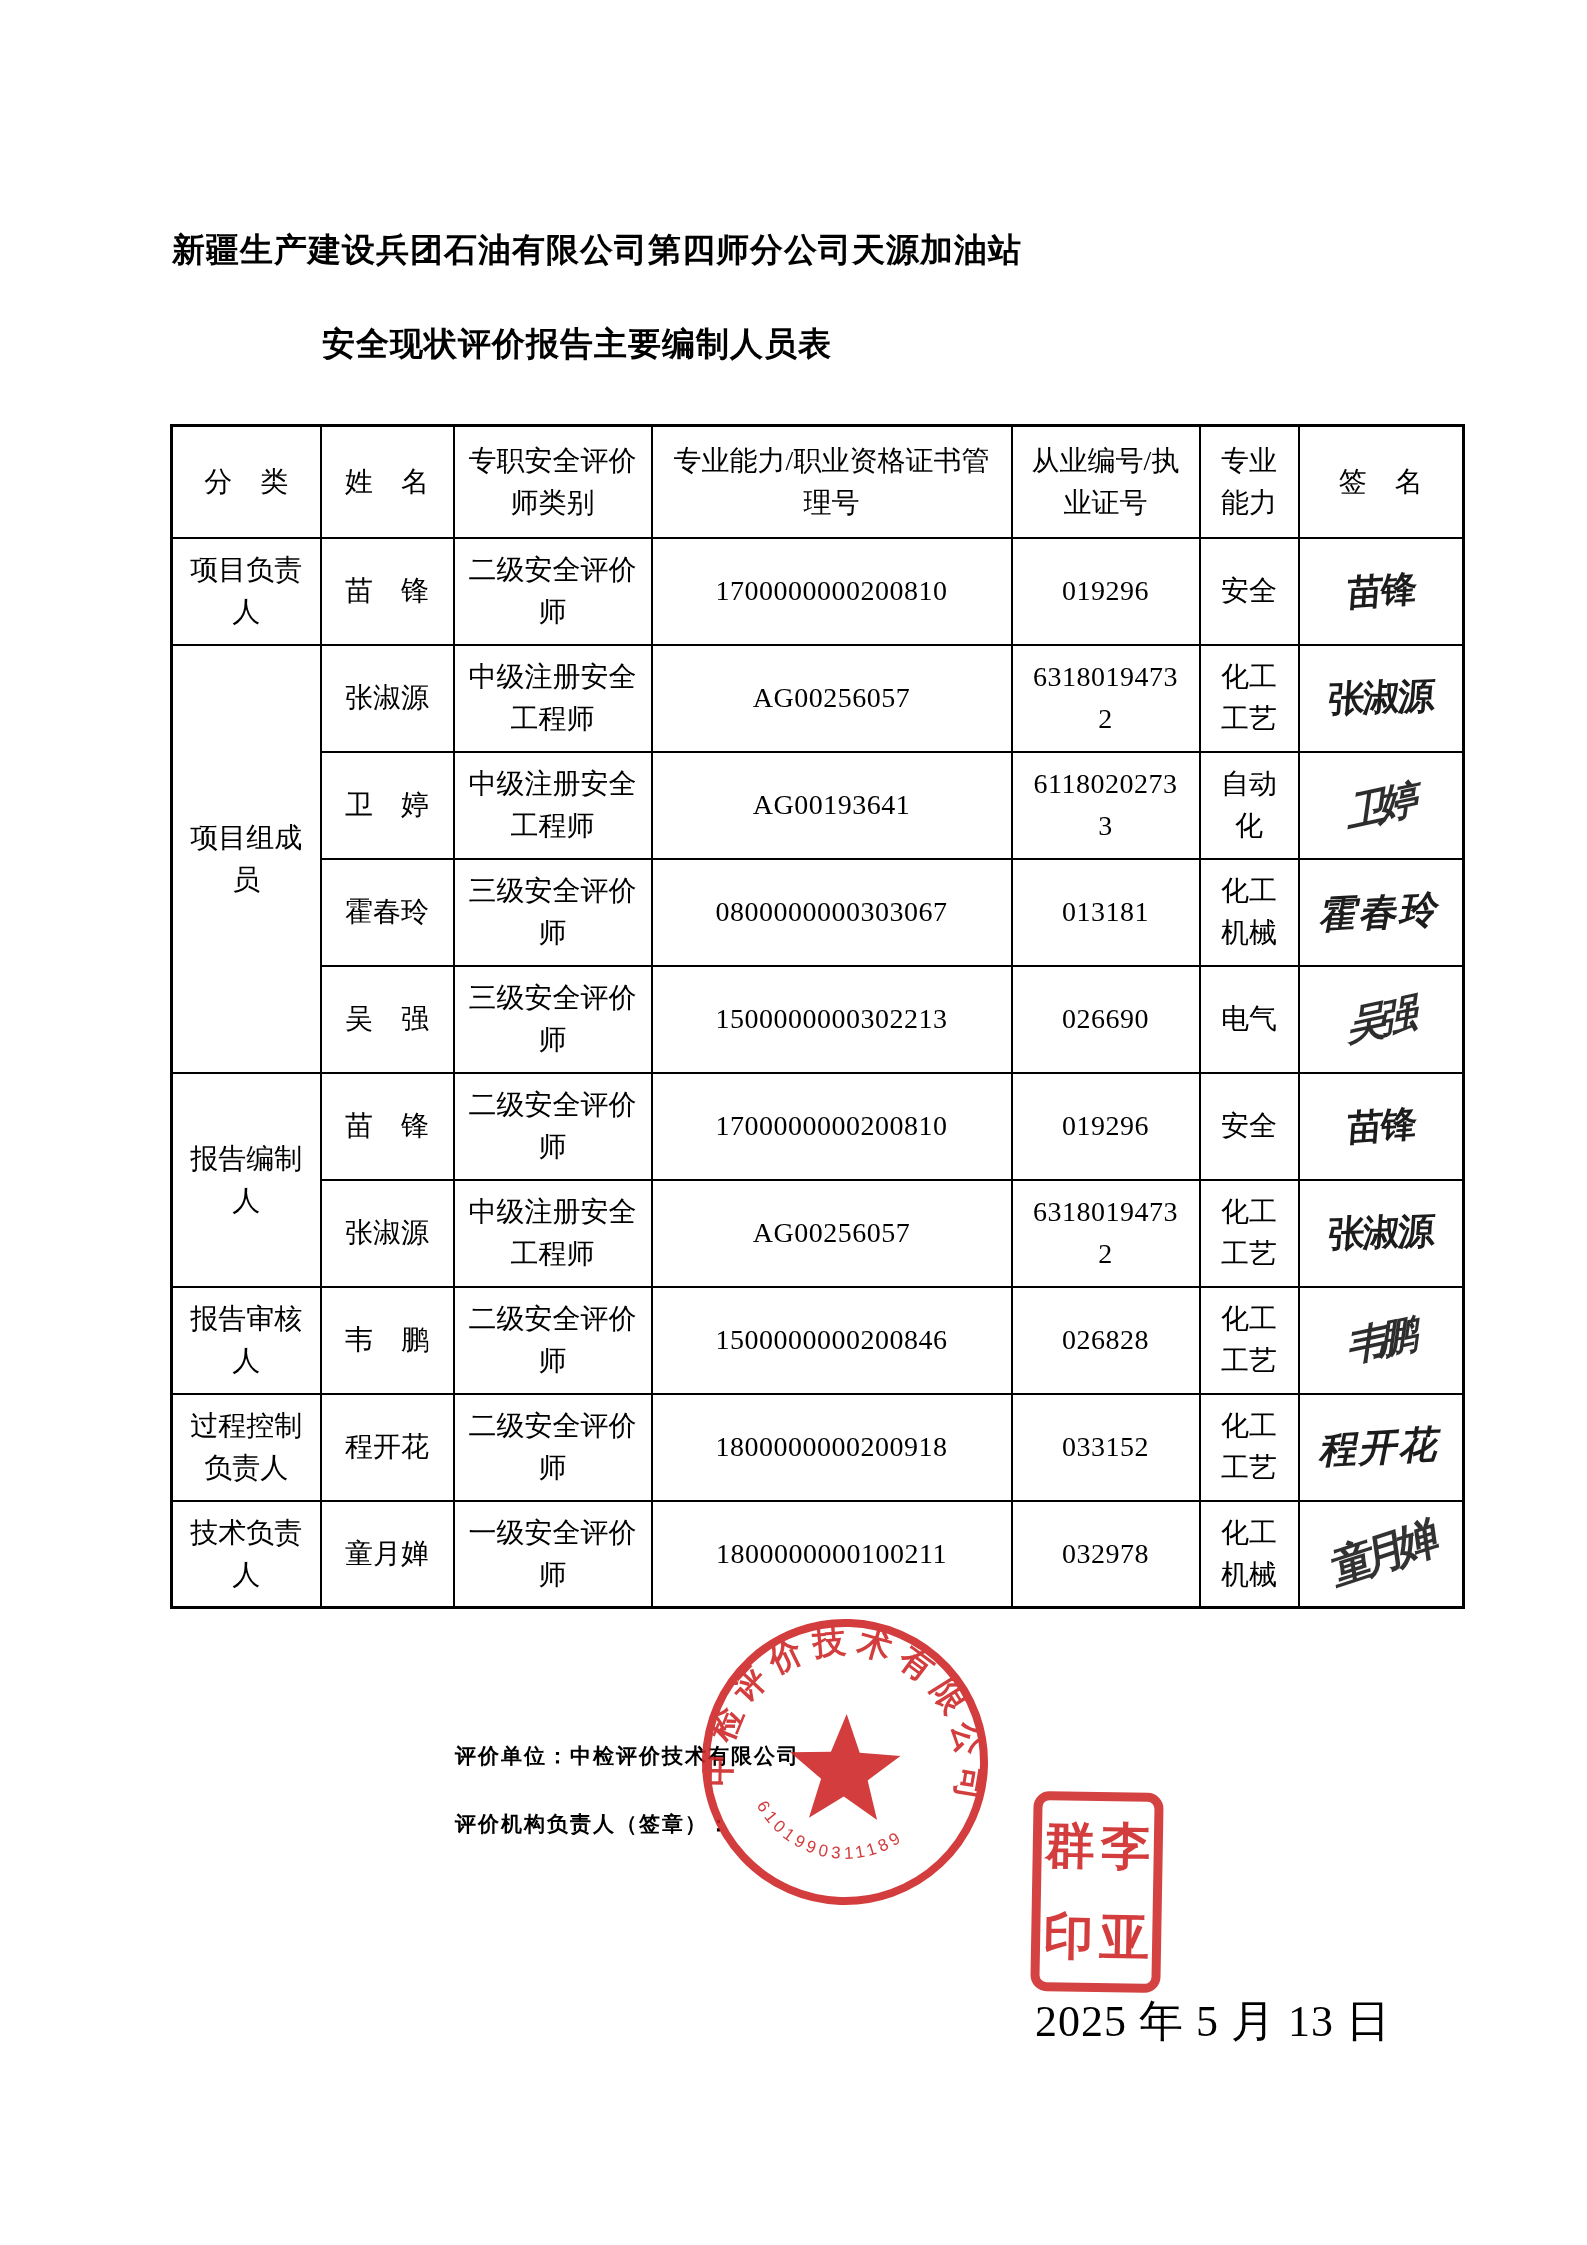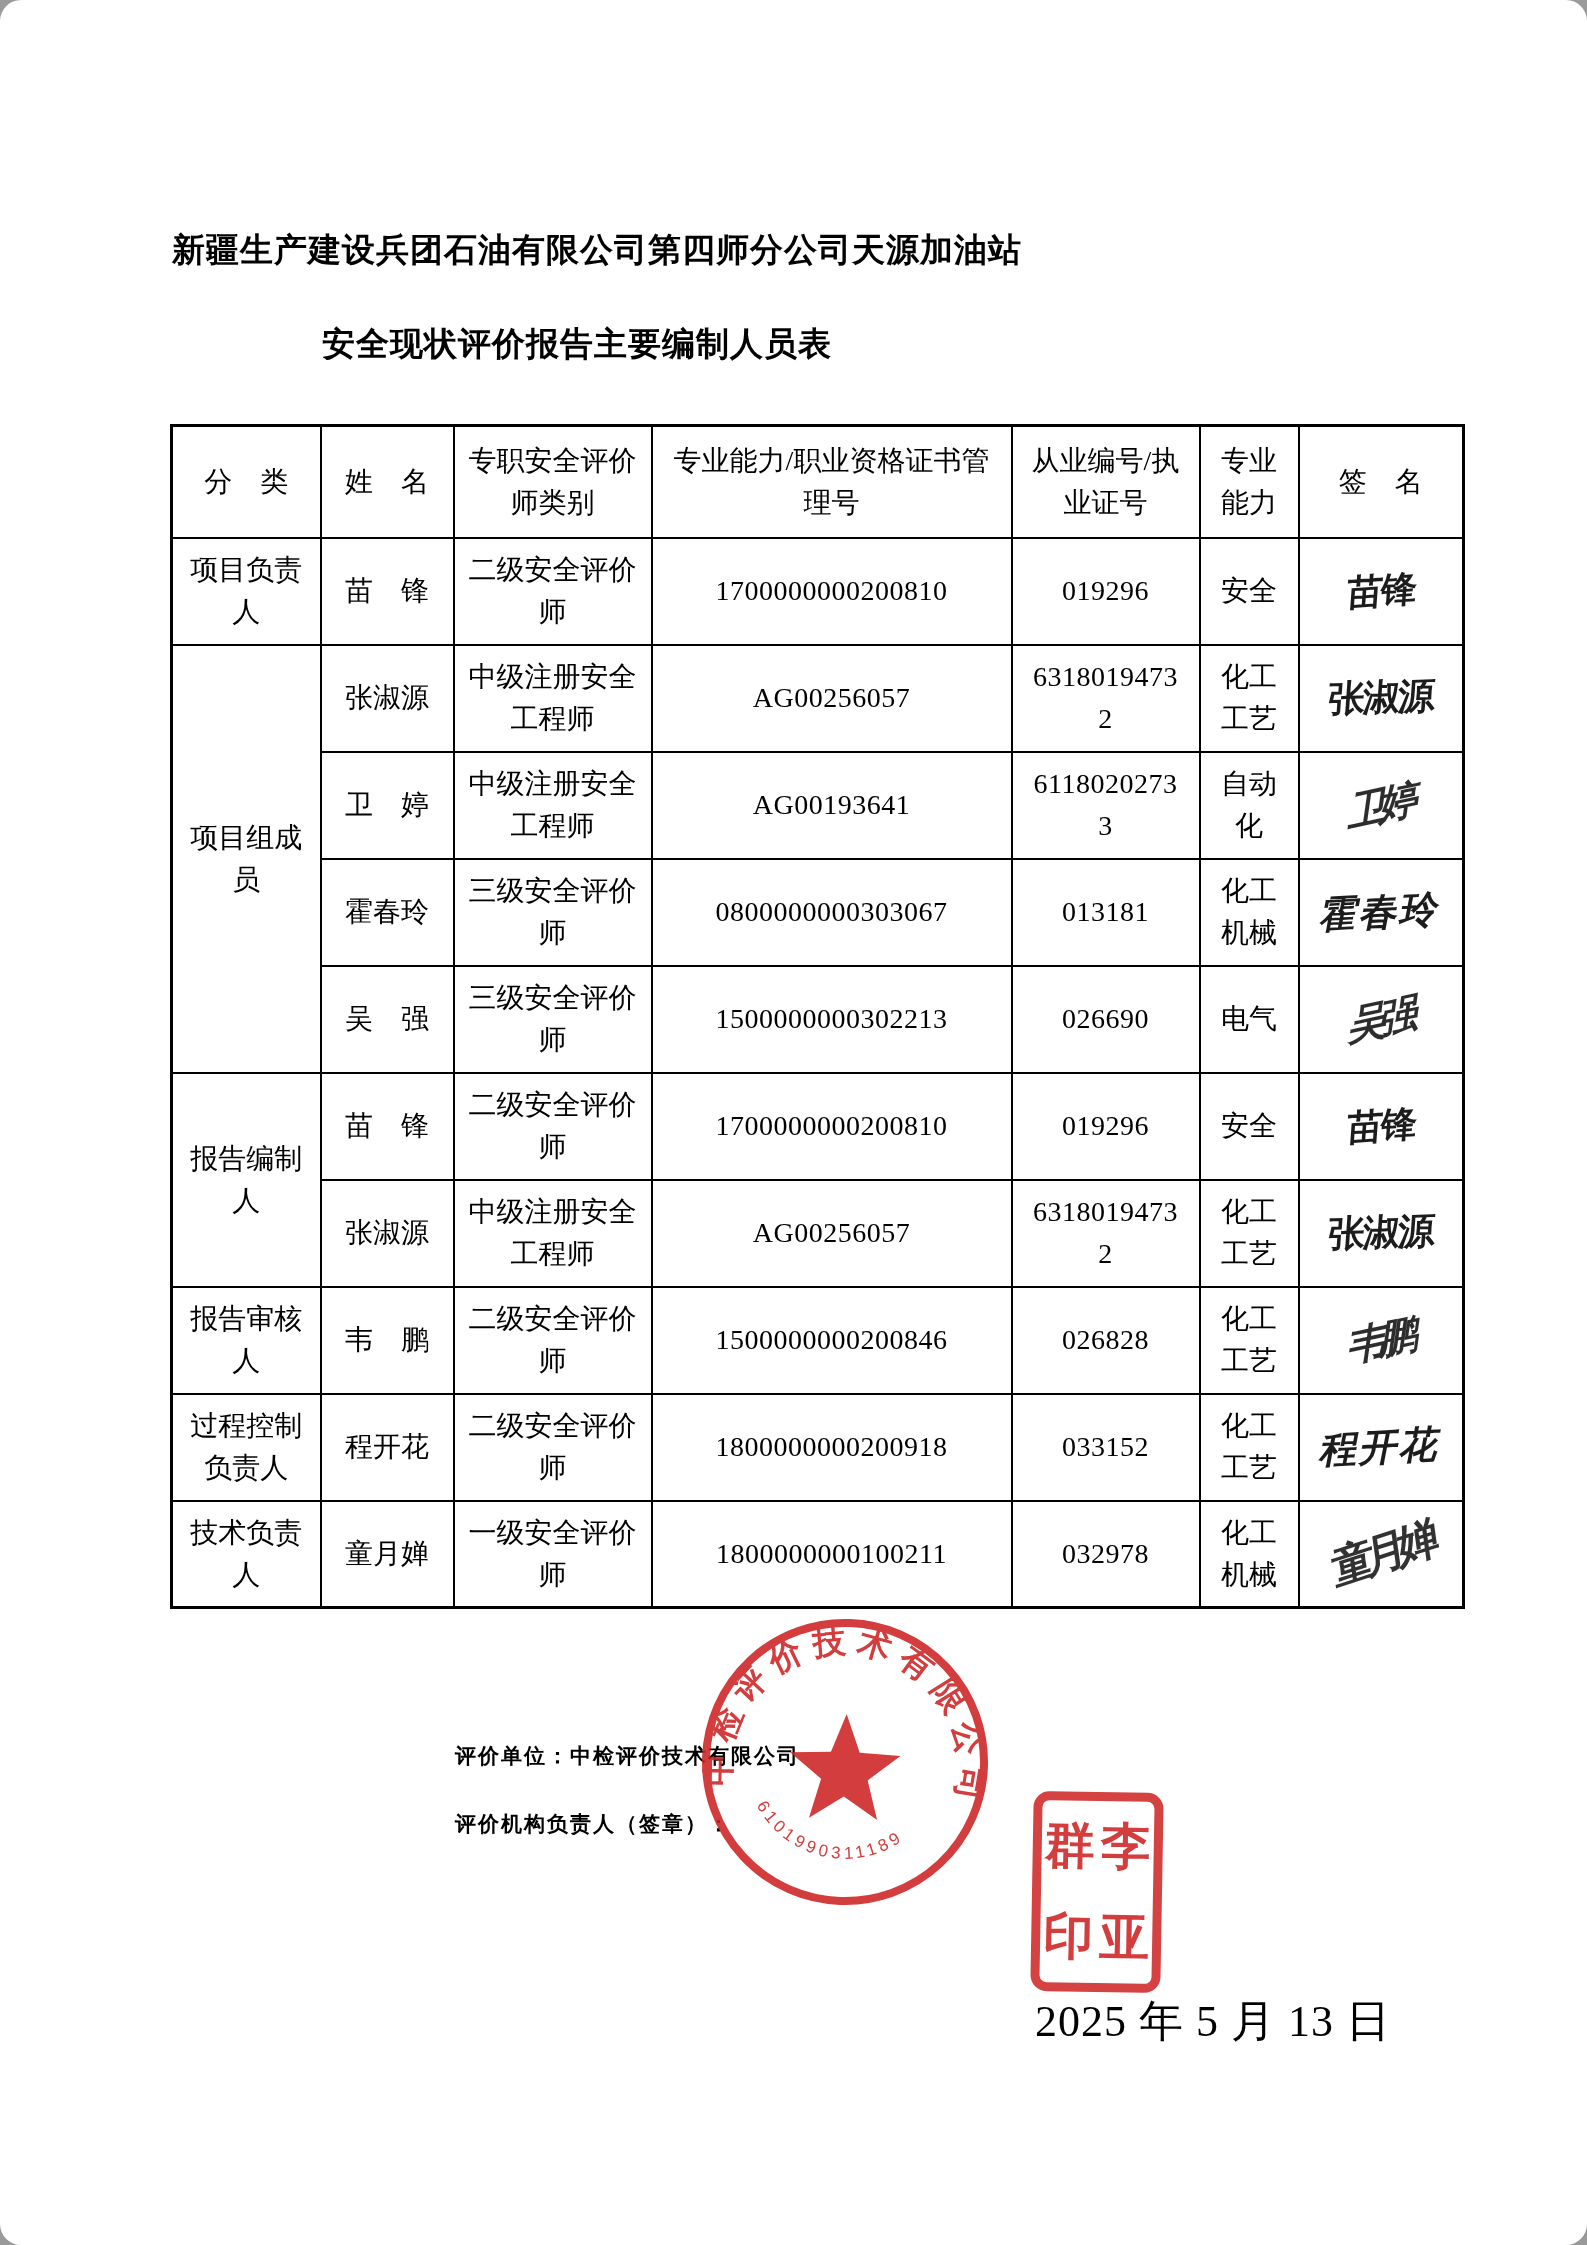--- a/index.html
+++ b/index.html
@@ -1,19 +1,19 @@
 <!DOCTYPE html>
 <html><head>
 <meta charset="utf-8">
 <style>
   html,body{margin:0;padding:0;background:#9a9a9a;}
   .page{
     position:relative;width:1587px;height:2245px;background:#ffffff;
     margin:0 auto;overflow:hidden;
-    font-family:"Liberation Serif",serif;color:#000;border-radius:21px;
+    font-family:"Liberation Serif",serif;color:#000;
   }
   .doc-title{
     position:absolute;
     font-family:"Liberation Sans",sans-serif;
     font-weight:bold;font-size:33px;letter-spacing:1px;white-space:nowrap;
   }
   .doc-title.line1{top:228px;left:172px;}
   .doc-title.line2{top:322px;left:322px;}
 
   table.people{

